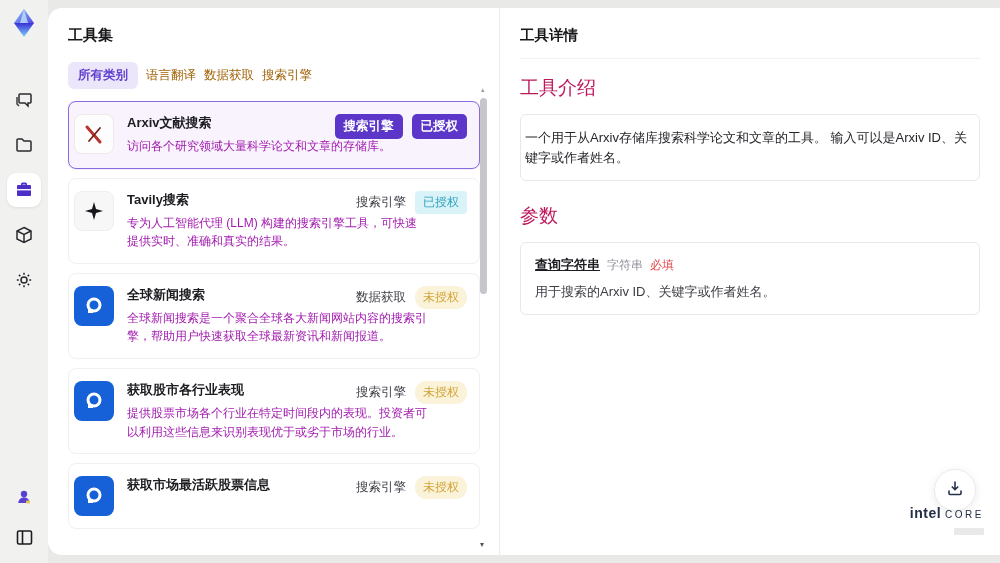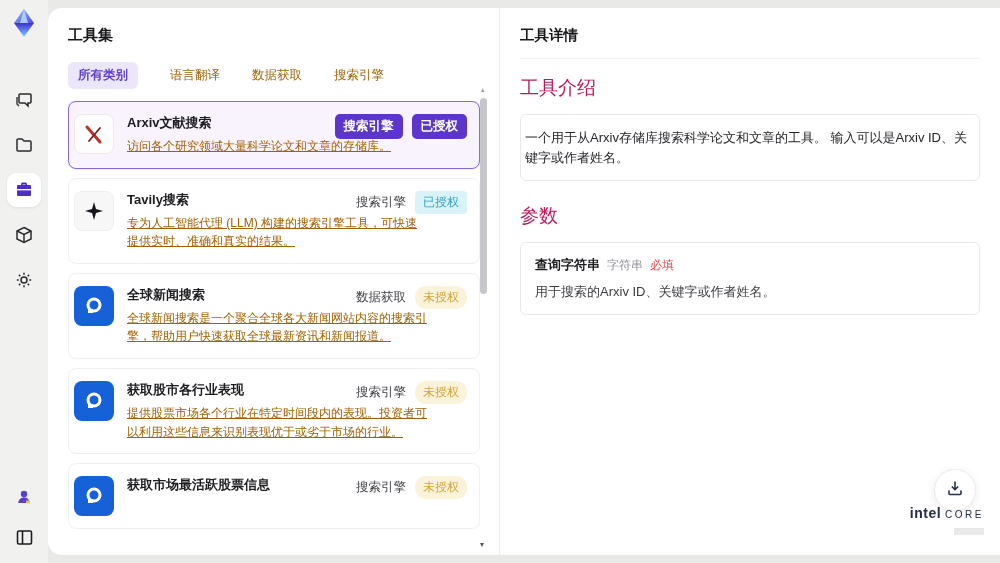--- a/index.html
+++ b/index.html
@@ -20,37 +20,37 @@
   .rail-bottom { display:flex; flex-direction:column; align-items:center; gap:12px; margin-bottom:12px; }
 
   
   .window { position:absolute; left:48px; top:8px; right:0; bottom:8px;
     background:#ffffff; border-radius:14px 0 0 14px; display:flex; overflow:hidden; }
 
   
   .list-panel { width:452px; border-right:1px solid #ececf0; position:relative;
     padding:18px 0 0 20px; }
   .panel-title { font-size:15px; font-weight:bold; color:#18181b; }
-  .tabs { display:flex; align-items:flex-start; gap:32px; margin-top:17px; font-size:12.5px; }
+  .tabs { display:flex; align-items:flex-start; gap:8px; margin-top:17px; font-size:12.5px; }
   .tab { color:#a16207; cursor:pointer; padding:5px 0; white-space:nowrap; }
   .tab.active { background:#ece6fa; color:#6341cf; padding:5px 10px; border-radius:6px; font-weight:bold; }
 
   .cards { margin-top:12px; width:412px; height:445px; overflow:hidden; }
   .card { position:relative; border:1px solid #f0f0f3; border-radius:8px;
     background:#fff; padding:12px 5px; margin-bottom:9px; display:flex; gap:13px; cursor:pointer; }
   .card.selected { border:1.5px solid #8a6ae0; background:#f8f3fd;
     box-shadow:0 0 0 1px rgba(138,106,224,.12); }
   .tool-icon { flex:0 0 40px; width:40px; height:40px; border-radius:8px;
     display:flex; align-items:center; justify-content:center; }
   .tool-icon.light { background:#f7f7f8; border:1px solid #efeff1; }
   .tool-icon.white { background:#fdfdfd; border:1px solid #f0e9ec; }
   .tool-icon.blue  { background:#1660d8; }
   .card-text { width:300px; }
   .card-title { font-size:13px; font-weight:bold; color:#1c1c21; margin-bottom:5px; }
-  .card-desc { font-size:12px; line-height:1.55; color:#a16207;text-decoration:underline; }
+  .card-desc { font-size:12px; line-height:1.55; color:#a21caf; }
   .badges { position:absolute; top:12px; right:12px; display:flex; align-items:center; gap:9px; }
   .cat-plain { font-size:12.5px; color:#3f3f46; }
   .pill { font-size:12px; padding:3px 8px; border-radius:4px; white-space:nowrap; }
   .pill.filled { background:#5b36c8; color:#ffffff; font-size:12.5px; padding:4px 9px; border-radius:5px; font-weight:bold; }
   .pill.ok  { background:#d9f3f8; color:#31a3bd; }
   .pill.no  { background:#fbf3d9; color:#d3a43a;border-radius:11px; }
 
   .scrollbar { position:absolute; top:84px; right:12px; bottom:14px; width:7px; }
   .scroll-thumb { position:absolute; top:6px; left:0; width:7px; height:196px;
     background:#c6c6cb; border-radius:4px; }
@@ -60,21 +60,21 @@
   
   .detail-panel { flex:1; position:relative; padding:18px 20px 0 20px; }
   .detail-title { font-size:14.5px; font-weight:bold; color:#18181b;
     padding-bottom:13px; border-bottom:1px solid #f2f2f4; }
   .section-h { font-size:19px; font-weight:normal; color:#be185d; margin-top:16px; }
   .intro-box { margin-top:13px; border:1px solid #e8e8ec; border-radius:6px;
     padding:13px 4px; font-size:13px; color:#26262b; line-height:1.5; }
   .param-box { margin-top:13px; border:1px solid #e8e8ec; border-radius:6px;
     padding:13px 14px; }
   .param-head { display:flex; align-items:baseline; gap:7px; }
-  .param-name { font-size:13px; font-weight:bold; color:#1c1c21; }
+  .param-name { font-size:13px; font-weight:bold; color:#1c1c21;text-decoration:underline; }
   .param-type { font-size:12px; color:#8d8d96; }
   .param-req  { font-size:12px; color:#e5484d; }
   .param-desc { margin-top:9px; font-size:13px; color:#3c3c43; }
 
   .download-fab { position:absolute; right:24px; bottom:44px; width:42px; height:42px;
     border-radius:50%; background:#fff; border:1px solid #ececf0;
     box-shadow:0 2px 10px rgba(0,0,0,.08); display:flex; align-items:center;
     justify-content:center; cursor:pointer; }
   .intel-brand { position:absolute; right:16px; bottom:16px; text-align:right;
     color:#232d45; line-height:1.1; }

